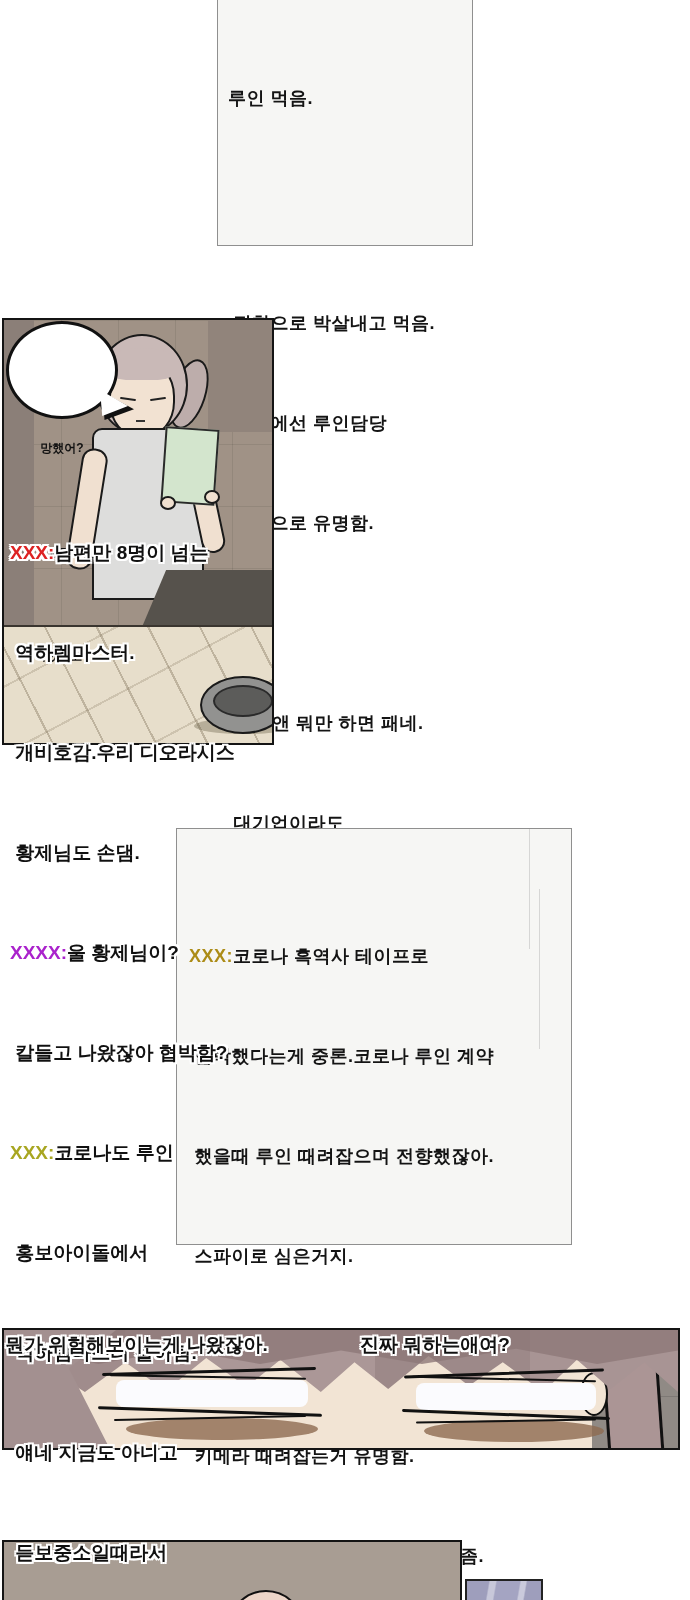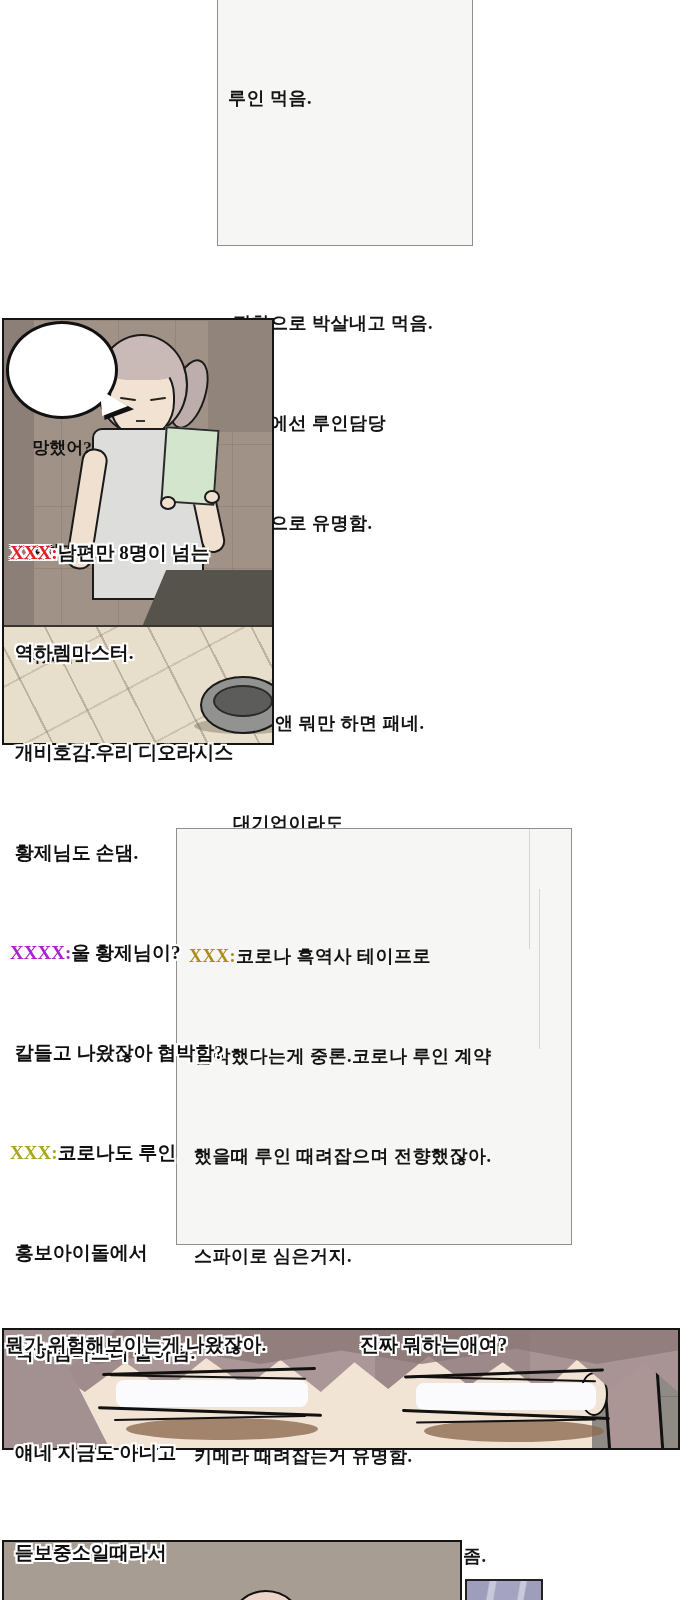--- a/index.html
+++ b/index.html
@@ -1,20 +1,20 @@
 <!DOCTYPE html>
 <html><head>
 <meta charset="utf-8">
 <style>
   * { box-sizing: border-box; margin: 0; padding: 0; }
   body { background: #fff; }
   .page {
     position: relative; width: 690px; height: 1600px;
     overflow: hidden; background: #ffffff;
-    font-family: Liberation Serif, serif;
+    font-family: Liberation Sans, sans-serif;
   }
   
   .chat-box {
     position: absolute; background: #f6f6f4;
     border: 1px solid #8f8f8f;
   }
   .chat {
     position: absolute; white-space: pre; color: #141414;
     font-weight: bold; letter-spacing: 0.5px;
   }
@@ -84,21 +84,21 @@
     background: #5c5c5a; border: 2px solid #2a2a2a; border-radius: 50%; }
 
   
   .speech-bubble { position: absolute; left: 6px; top: 321px; width: 112px; height: 98px;
     background: #fff; border: 3px solid #111; border-radius: 50%; z-index: 5; }
   .bubble-tail-border { position: absolute; left: 102px; top: 392px; width: 32px; height: 28px;
     background: #111; clip-path: polygon(0 0, 100% 62%, 8% 100%); z-index: 4; }
   .bubble-tail-fill { position: absolute; left: 100px; top: 390px; width: 28px; height: 26px;
     background: #fff; clip-path: polygon(0 0, 100% 62%, 8% 100%); z-index: 6; }
   .bubble-text { position: absolute; left: 8px; top: 331px; width: 108px; z-index: 7;
-    font-size: 17px; font-weight: bold; color: #111; line-height: 26px;
+    font-size: 12px; font-weight: bold; color: #111; line-height: 26px;
     text-align: center; white-space: pre; }
 
   .overlay-chat { position: absolute; left: 10px; top: 440px;
     font-size: 19px; line-height: 25px; z-index: 8; letter-spacing: 0; }
   .overlay-chat .chat-line { min-height: 25px; }
 
   
   .face-panel { left: 2px; top: 1328px; width: 678px; height: 122px; background: #f2e4d4; }
   .face-wall { position: absolute; left: 588px; top: 0; width: 88px; height: 120px;
     background:

